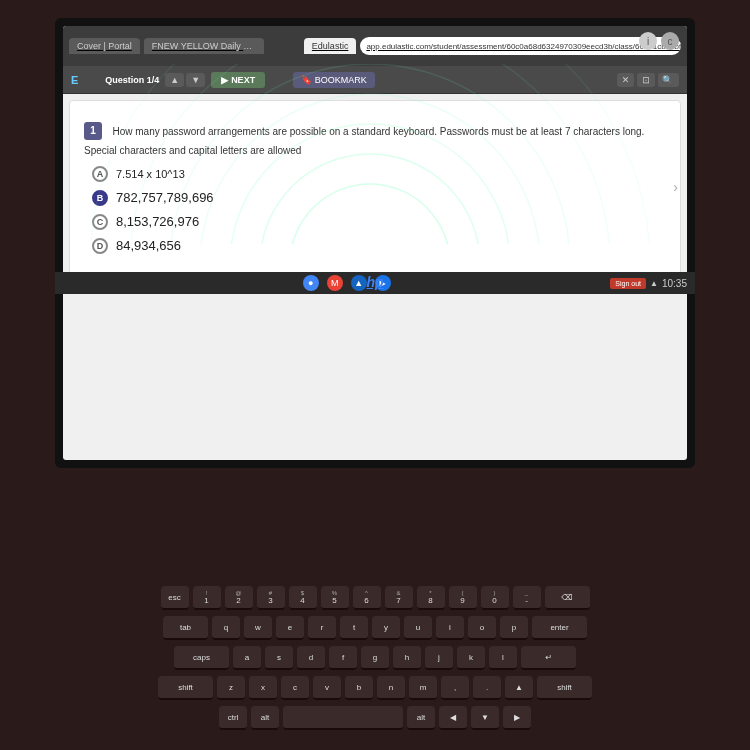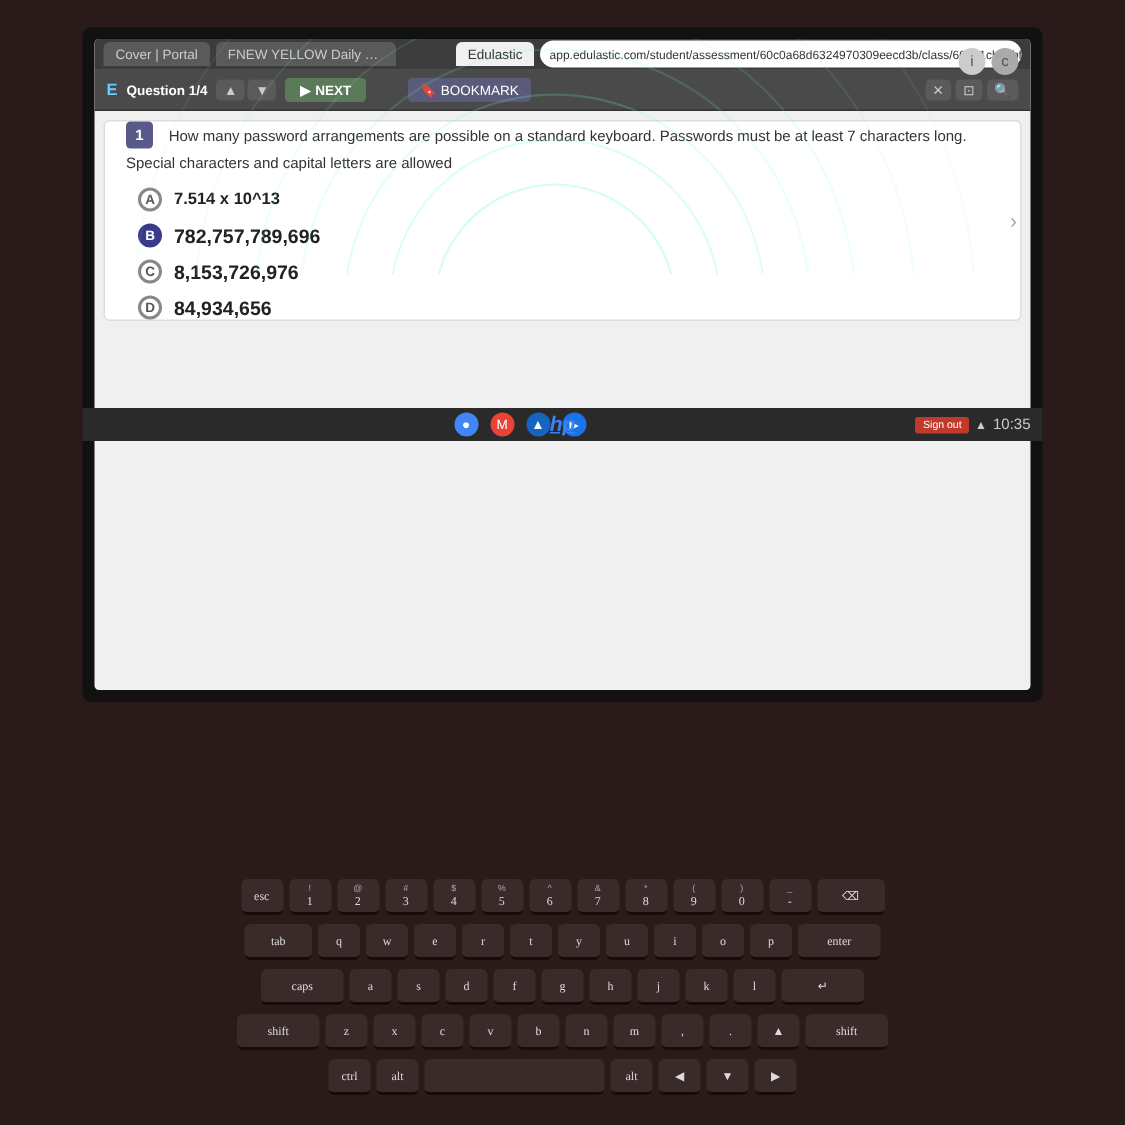--- a/index.html
+++ b/index.html
@@ -38,25 +38,26 @@
       height: 100%;
       background: #f0f0f0;
       border-radius: 3px;
       overflow: hidden;
       position: relative;
     }
 
     
     .browser-chrome {
       background: #3c3c3c;
-      height: 20px;
+      height: 40px;
       display: flex;
       align-items: center;
       padding: 0 6px;
       gap: 4px;
+      text-decoration: underline;
     }
 
     .tab {
       background: #5a5a5a;
       border-radius: 4px 4px 0 0;
       padding: 3px 8px;
       font-size: 9px;
       color: #ccc;
       white-space: nowrap;
       max-width: 120px;
@@ -91,20 +92,21 @@
       align-items: center;
       padding: 0 8px;
       gap: 6px;
       border-bottom: 1px solid #333;
     }
 
     .toolbar-label {
       color: #fff;
       font-size: 9px;
       font-weight: bold;
+      margin-left: 21px;
     }
 
     .nav-arrows {
       display: flex;
       gap: 2px;
       align-items: center;
     }
 
     .nav-btn {
       background: #5a5a5a;
@@ -156,21 +158,21 @@
       border-radius: 3px;
       cursor: pointer;
     }
 
     
     .question-area {
       background: #fff;
       margin: 6px;
       border: 1px solid #ddd;
       border-radius: 4px;
-      padding: 0 14px;
+      padding: 20px 14px;
       position: relative;
     }
 
     .question-number-badge {
       display: inline-flex;
       align-items: center;
       justify-content: center;
       width: 18px;
       height: 18px;
       background: #5a5a8a;
@@ -219,21 +221,21 @@
 
     .option-circle.selected {
       border-color: #3a3a8a;
       background: #3a3a8a;
       color: #fff;
     }
 
     .option-text {
       font-size: 13px;
       color: #222;
-      font-weight: 700;
+      font-weight: 400;
     }
 
     .option-text.small {
       font-size: 11px;
     }
 
     
     .corner-btns {
       position: absolute;
       top: 6px;
@@ -357,21 +359,21 @@
       font-size: 7px;
       cursor: pointer;
       border-bottom: 2px solid #1a0a0a;
     }
 
     .key.wide { min-width: 45px; }
     .key.wider { min-width: 55px; }
     .key.widest { min-width: 120px; }
 
     .key-top { font-size: 6px; color: #aaa; }
-    .key-main { font-size: 8px; color: #ddd; font-family: Liberation Serif, serif; }
+    .key-main { font-size: 8px; color: #ddd; }
 
     
     .hp-logo {
       position: absolute;
       bottom: 460px;
       left: 50%;
       transform: translateX(-50%);
       color: #3b82f6;
       font-size: 14px;
       font-style: italic;

